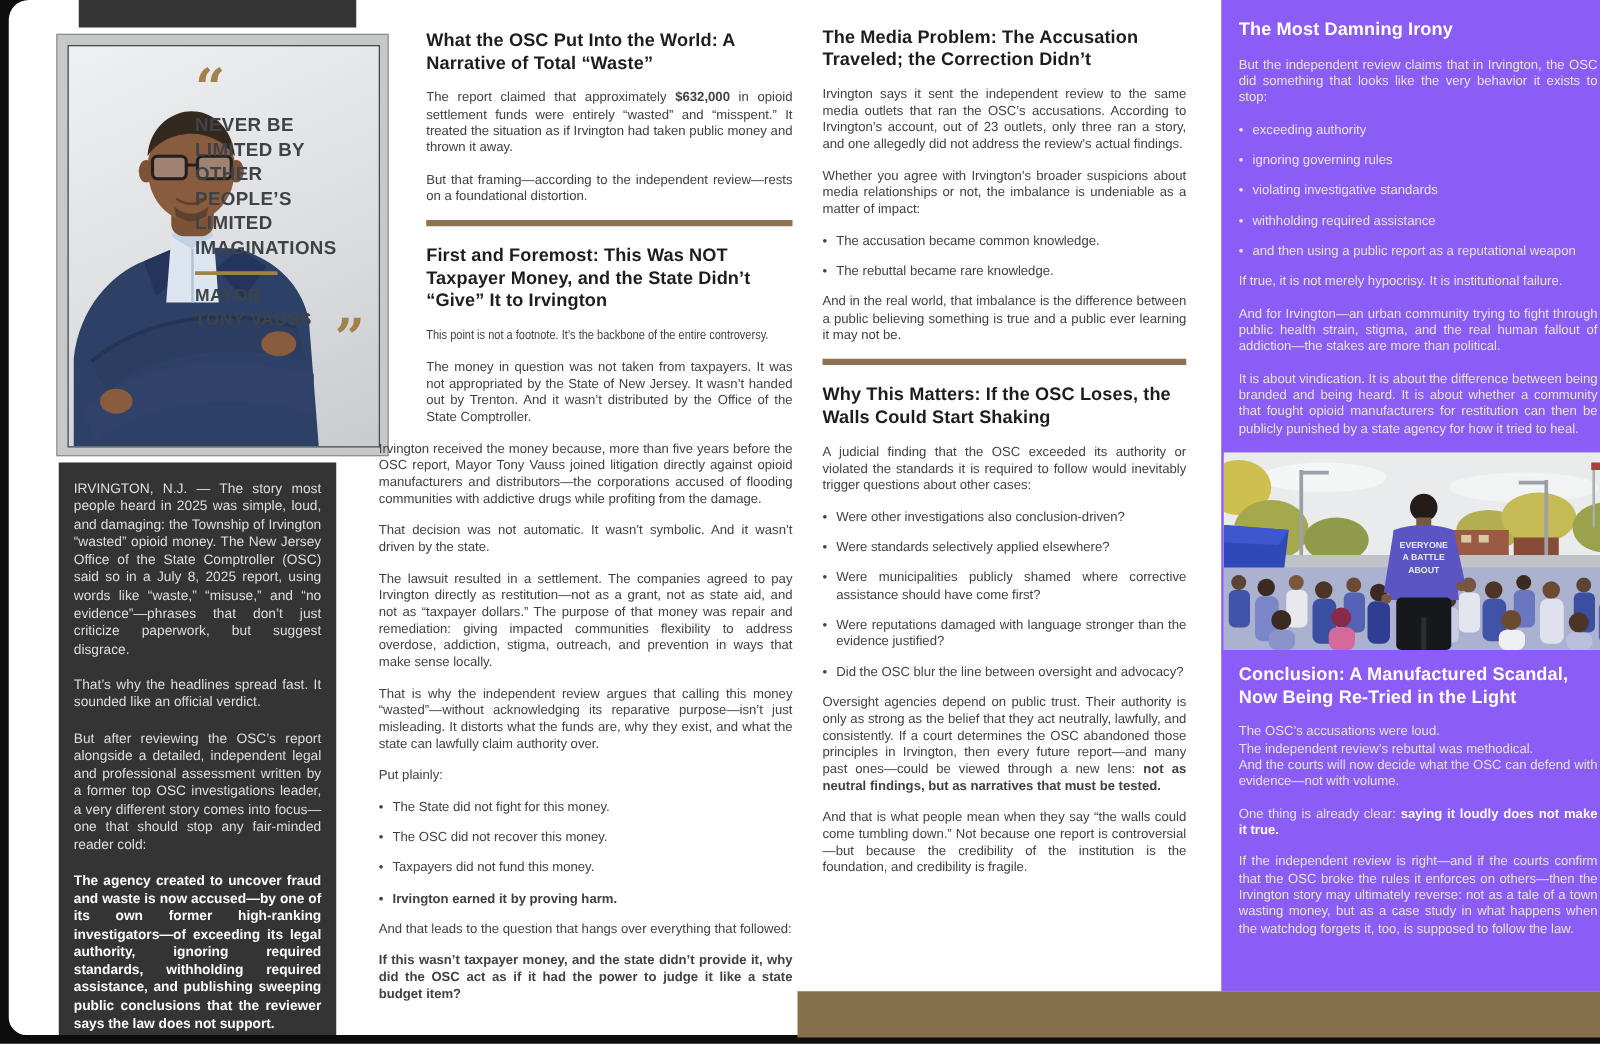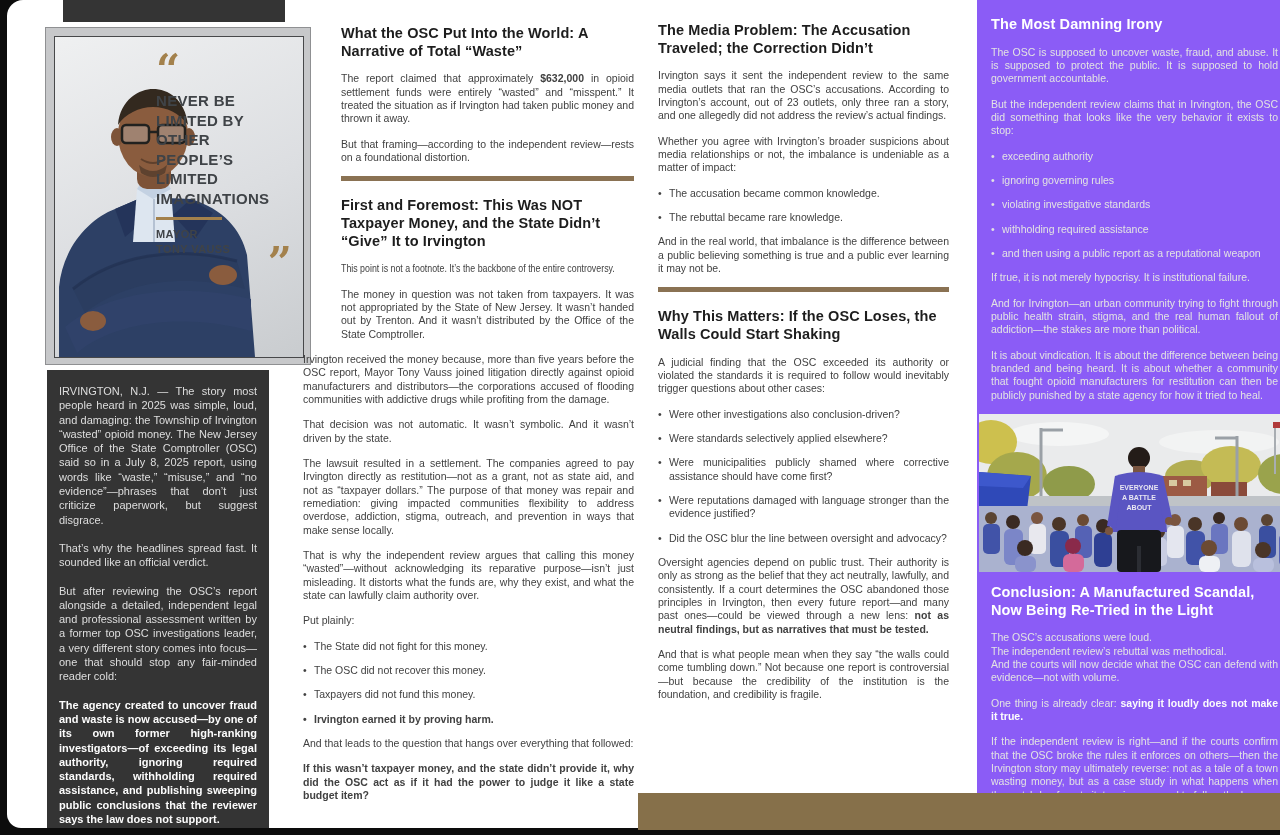--- a/index.html
+++ b/index.html
@@ -30,21 +30,21 @@
     font-family:"DejaVu Serif",serif;font-weight:bold;color:#a3814c;
     font-size:42px;line-height:20px;height:24px;
   }
   .q-close{position:absolute;right:2px;bottom:-6px;height:10px;}
   .quote-text{
     font-weight:bold;font-size:15px;line-height:1.3;color:#3f4347;
     letter-spacing:.3px;white-space:pre-line;margin-top:6px;
   }
   .quote-rule{width:66px;height:3px;background:#a3814c;margin:9px 0 7px;}
   .quote-attr{
-    font-weight:bold;font-size:11px;line-height:1.35;color:#3f4347;
+    font-weight:bold;font-size:14px;line-height:1.35;color:#3f4347;
     letter-spacing:.4px;white-space:pre-line;position:relative;
   }
   
   .col{font-size:10.5px;color:#414141;}
   #left-col{
     left:47px;top:370px;width:222px;height:458px;background:#343434;
     padding:14px 12px;color:#dedede;font-size:11px;
   }
   #col2{left:303px;top:25px;width:331px;}
   #col2-upper{padding-left:15px;margin-left:23px;}
@@ -179,21 +179,20 @@
     <div class="bullet"><span class="dot">•</span><span>Were municipalities publicly shamed where corrective assistance should have come first?</span></div>
     <div class="bullet"><span class="dot">•</span><span>Were reputations damaged with language stronger than the evidence justified?</span></div>
     <div class="bullet"><span class="dot">•</span><span>Did the OSC blur the line between oversight and advocacy?</span></div>
     <div class="para"><span>Oversight agencies depend on public trust. Their authority is only as strong as the belief that they act neutrally, lawfully, and consistently. If a court determines the OSC abandoned those principles in Irvington, then every future report—and many past ones—could be viewed through a new lens: </span><span class="b">not as neutral findings, but as narratives that must be tested.</span></div>
     <div class="para"><span>And that is what people mean when they say “the walls could come tumbling down.” Not because one report is controversial—but because the credibility of the institution is the foundation, and credibility is fragile.</span></div>
   </div>
 
 <div class="abs col dark" id="col4">
   <div>
       <div class="h2">The Most Damning Irony</div>
-      <div class="para"><span>The OSC is supposed to uncover waste, fraud, and abuse. It is supposed to protect the public. It is supposed to hold government accountable.</span></div>
       <div class="para"><span>But the independent review claims that in Irvington, the OSC did something that looks like the very behavior it exists to stop:</span></div>
       <div class="bullet"><span class="dot">•</span><span>exceeding authority</span></div>
       <div class="bullet"><span class="dot">•</span><span>ignoring governing rules</span></div>
       <div class="bullet"><span class="dot">•</span><span>violating investigative standards</span></div>
       <div class="bullet"><span class="dot">•</span><span>withholding required assistance</span></div>
       <div class="bullet"><span class="dot">•</span><span>and then using a public report as a reputational weapon</span></div>
       <div class="para"><span>If true, it is not merely hypocrisy. It is institutional failure.</span></div>
       <div class="para"><span>And for Irvington—an urban community trying to fight through public health strain, stigma, and the real human fallout of addiction—the stakes are more than political.</span></div>
       <div class="para"><span>It is about vindication. It is about the difference between being branded and being heard. It is about whether a community that fought opioid manufacturers for restitution can then be publicly punished by a state agency for how it tried to heal.</span></div>
     </div>

